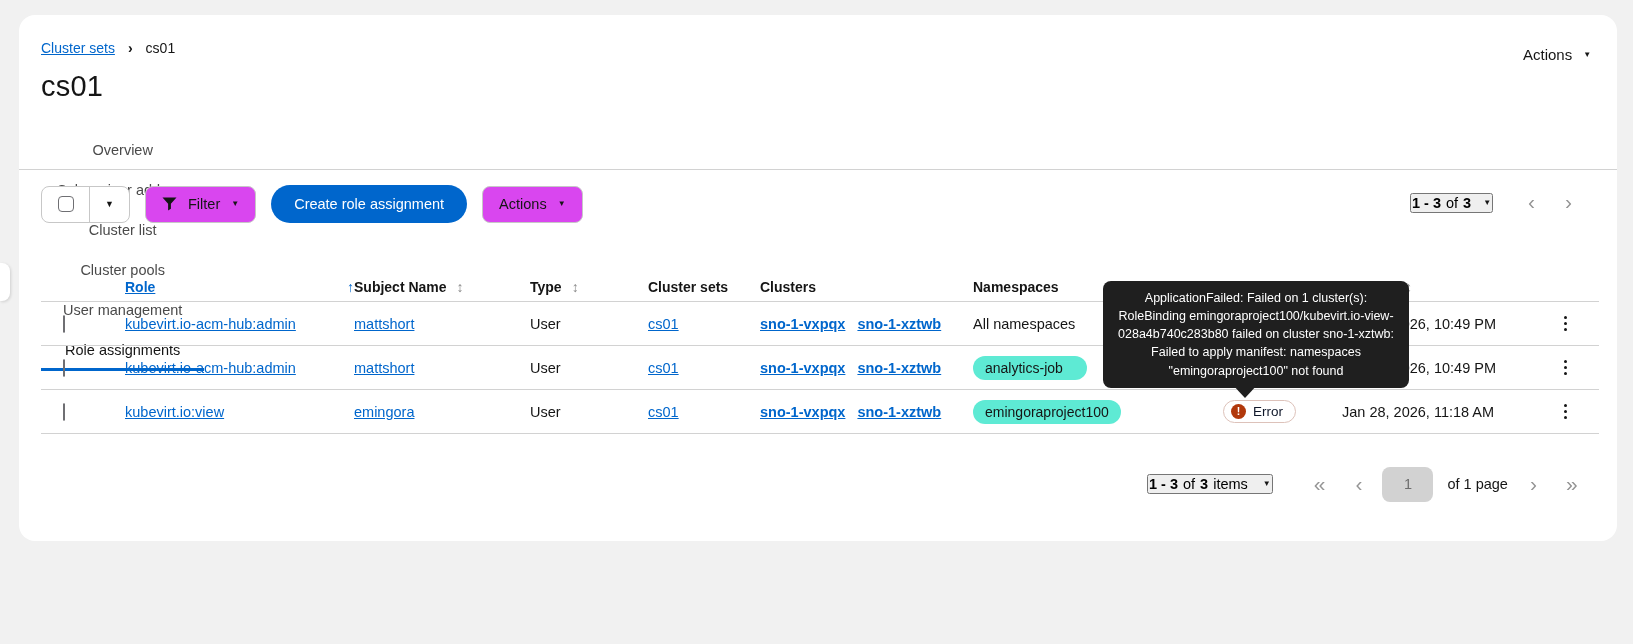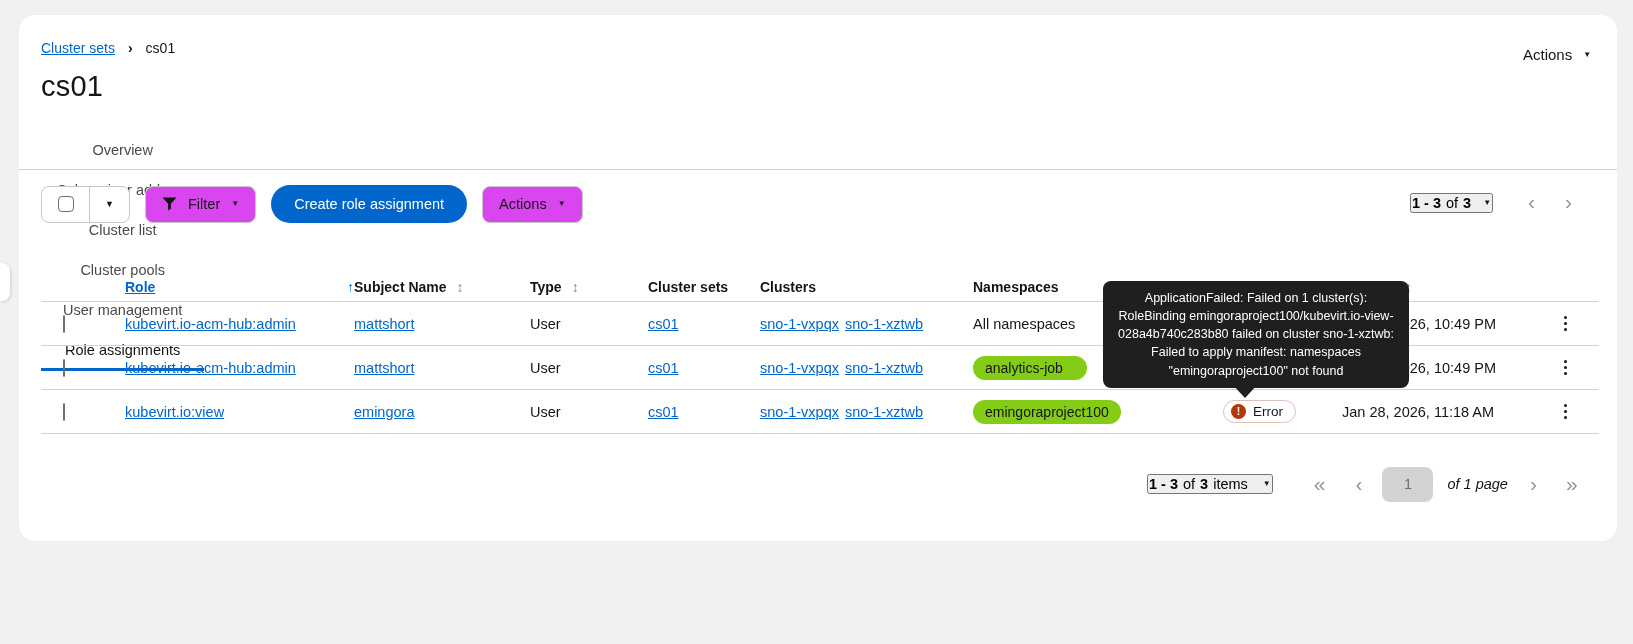--- a/index.html
+++ b/index.html
@@ -102,23 +102,23 @@
   .thead { height:29px; border-bottom:1px solid #d2d2d2; font-size:14px; }
   .th { font-weight:700; color:#151515; display:flex; align-items:center; gap:10px; cursor:pointer; }
   .th.sorted { color:#0066cc;justify-content:space-between; }
   .th.sorted .th-label { text-decoration:underline; }
   .sort-asc { color:#0066cc; font-size:14px; }
   .sort-both { color:#8a8a8a; font-size:14px; }
   .th-created { padding-left:75px; }
   .trow { height:44px; border-bottom:1px solid #d2d2d2; }
   .cell-check { padding-left:22px; }
   a.tbl-link { color:#0066cc; text-decoration:underline; cursor:pointer; white-space:nowrap; }
-  .clusters-cell { display:flex; gap:6px; }
+  .clusters-cell { display:flex; gap:12px;font-weight:bold; }
   .pill {
-    display:inline-block; background:#84cc16; border-radius:14px; padding:4px 12px;
+    display:inline-block; background:#5eead4; border-radius:14px; padding:4px 12px;
     font-size:14px; color:#151515; white-space:nowrap;
   }
   .pill.clipped { padding-right:24px; }
   .status-badge {
     display:inline-flex; align-items:center; gap:7px;
     border:1px solid #ddc2ba; border-radius:14px; background:#fff;
     padding:3px 12px 3px 7px; margin-left:8px; cursor:pointer;
   }
   .status-badge .err-circle {
     width:15px; height:15px; border-radius:50%; background:#b1380b;
@@ -151,21 +151,21 @@
   }
   .pag-bottom b { font-weight:700; }
   .pag-bottom .caret { margin-left:10px; cursor:pointer; }
   .pb-first { margin-left:41px; }
   .pb-prev { margin-left:30px; }
   .page-box {
     margin-left:20px; width:51px; height:35px; background:#d2d2d2; border:none;
     border-radius:8px; color:#6d6d6d; font-size:14.5px; text-align:center; line-height:35px;
     font-family:inherit;
   }
-  .of-page { margin-left:14px; white-space:nowrap;font-style:italic; }
+  .of-page { margin-left:14px; white-space:nowrap; }
   .pb-next { margin-left:22px; }
   .pb-last { margin-left:29px; }
 </style>
 </head>
 <body>
 
 <div id="screen">
 
   <div class="card"></div>
   <div class="drawer-handle"></div>

